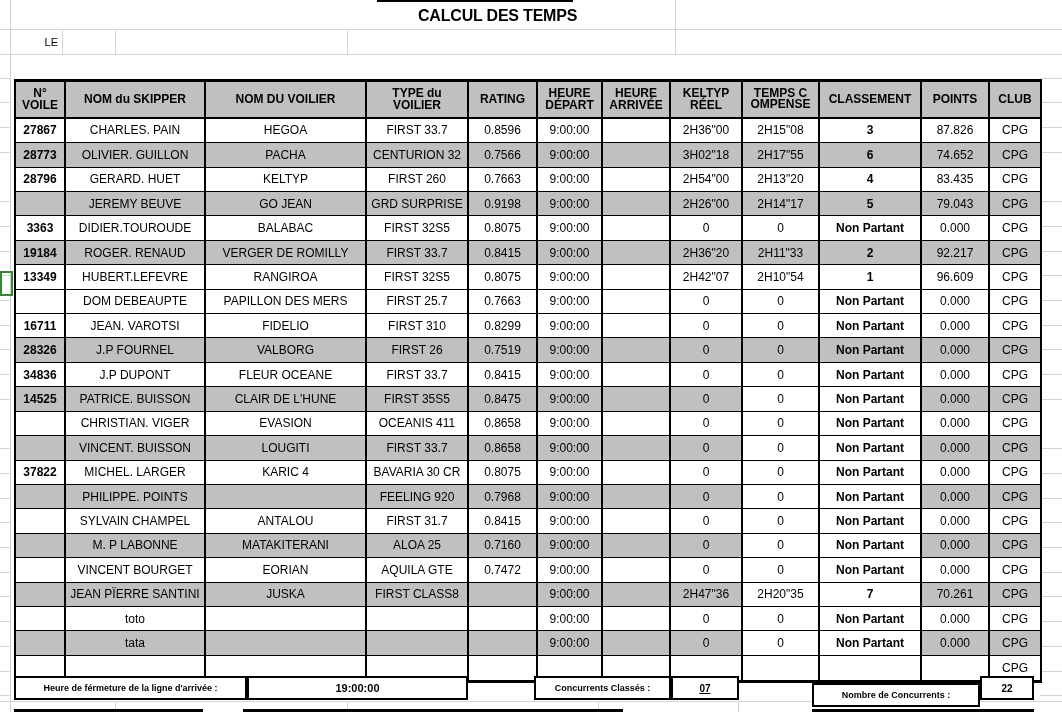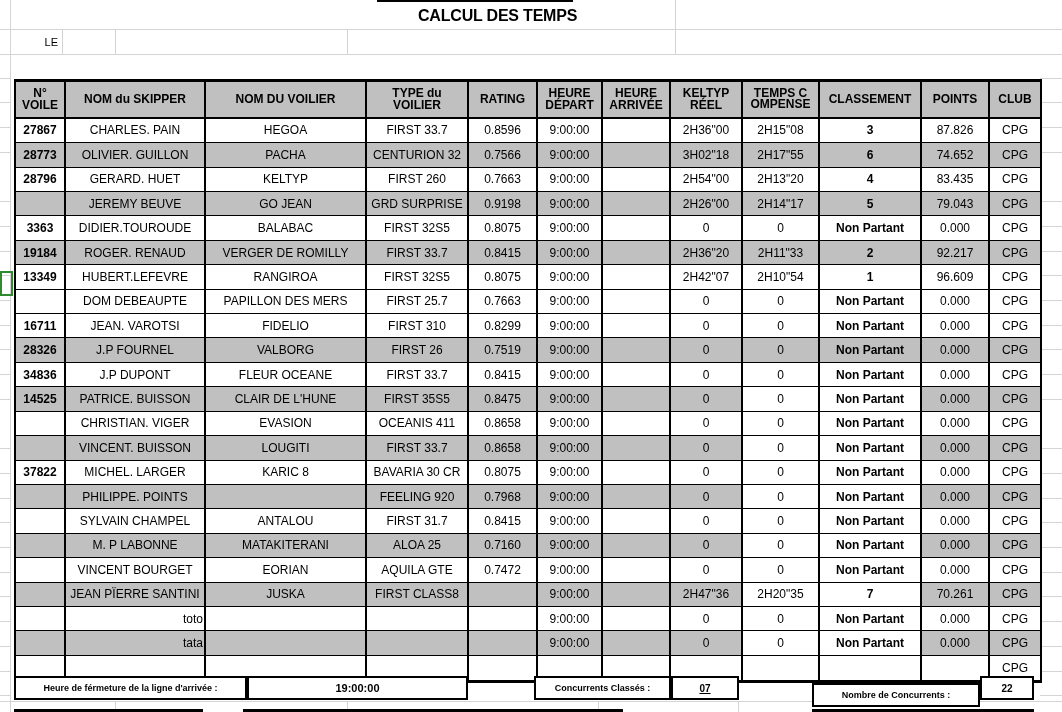--- a/index.html
+++ b/index.html
@@ -30,21 +30,21 @@
   .sheet thead tr { height: 37px; }
   .sheet thead th { background: #c0c0c0; font-size: 12px; font-weight: bold;
     line-height: 12px; border-bottom-width: 2px; }
   .sheet tbody td { font-size: 12px; white-space: nowrap; background: #fff; }
   .hwrap { display: inline-block; width: 62px; word-break: break-all; line-height: 11px; }
 
   tr.shade-full td { background: #c0c0c0; }
   tr.shade-partial td { background: #c0c0c0; }
   tr.shade-partial td.col-compense, tr.shade-partial td.col-classement { background: #ffffff; }
   td.col-voile, td.col-classement { font-weight: bold; }
-  td.small-name { font-size: 10px; text-align: right; }
+  td.small-name { font-size: 10px; }
 
   .fbox { position: absolute; top: 676px; height: 24px; border: 2px solid #000;
     background: #fff; display: flex; align-items: center; justify-content: center;
     z-index: 2; font-weight: bold; }
   .fbox.lbl { font-size: 9px; }
   .fbox.val { font-size: 11px; }
 
   .bottom-rule { position: absolute; top: 709px; height: 3px; background: #000; z-index: 2; }
 </style>
 </head>
@@ -295,21 +295,21 @@
         <td class="col-arrivee"></td>
         <td class="col-reel">0</td>
         <td class="col-compense">0</td>
         <td class="col-classement">Non Partant</td>
         <td class="col-points">0.000</td>
         <td class="col-club">CPG</td>
       </tr>
       <tr class="shade-none">
         <td class="col-voile">37822</td>
         <td class="col-skipper">MICHEL. LARGER</td>
-        <td class="col-voilier">KARIC 8</td>
+        <td class="col-voilier">KARIC 4</td>
         <td class="col-type">BAVARIA 30 CR</td>
         <td class="col-rating">0.8075</td>
         <td class="col-depart">9:00:00</td>
         <td class="col-arrivee"></td>
         <td class="col-reel">0</td>
         <td class="col-compense">0</td>
         <td class="col-classement">Non Partant</td>
         <td class="col-points">0.000</td>
         <td class="col-club">CPG</td>
       </tr>

